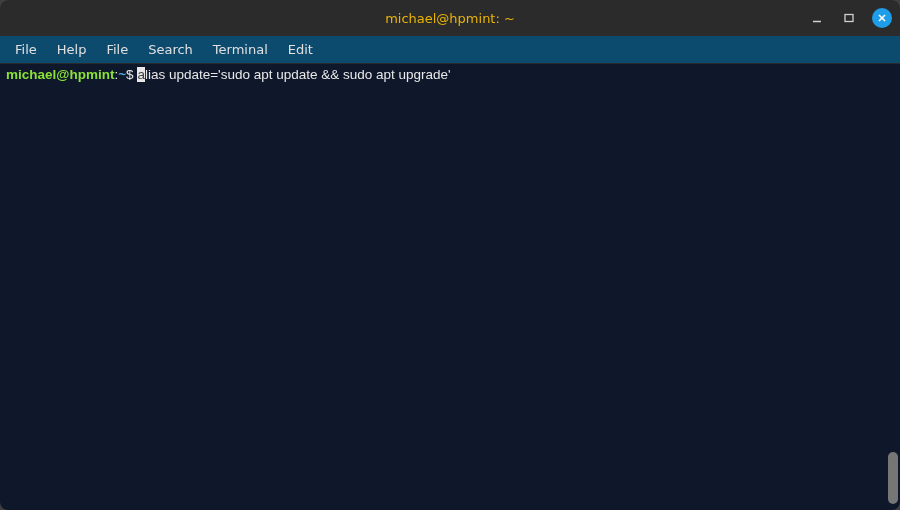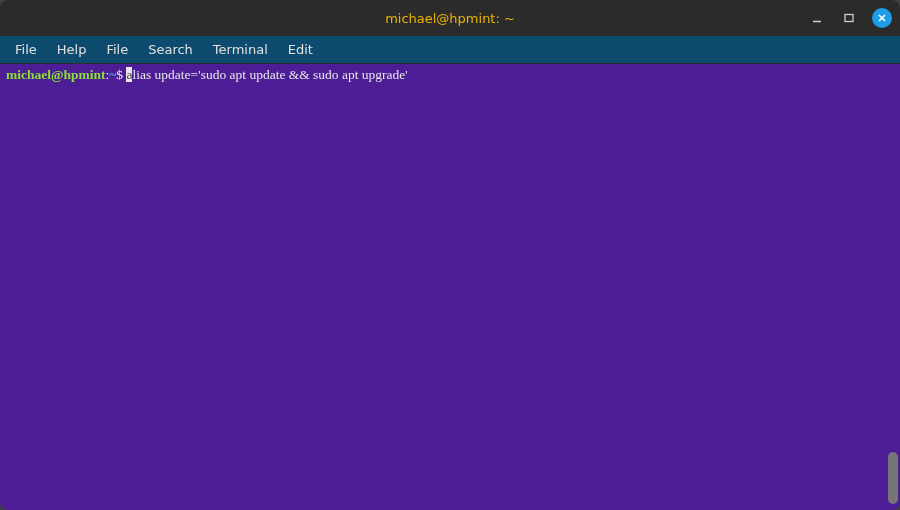--- a/index.html
+++ b/index.html
@@ -62,23 +62,23 @@
       border-bottom: 1px solid #2a2a2a;
     }
     .menu-item {
       color: #e0e0e0;
       font-size: 13px;
       padding: 3px 9px;
       cursor: pointer;
     }
     .terminal-area {
       height: calc(510px - 36px - 28px);
-      background: #4c1d95;
+      background: #0f172a;
       padding: 2px 6px;
-      font-family: Liberation Serif, serif;
+      font-family: Liberation Sans, sans-serif;
       font-size: 13.5px;
       line-height: 18px;
       color: #e8e8e8;
       white-space: pre;
       position: relative;
     }
     .prompt-user {
       color: #8ae234;
       font-weight: bold;
     }

